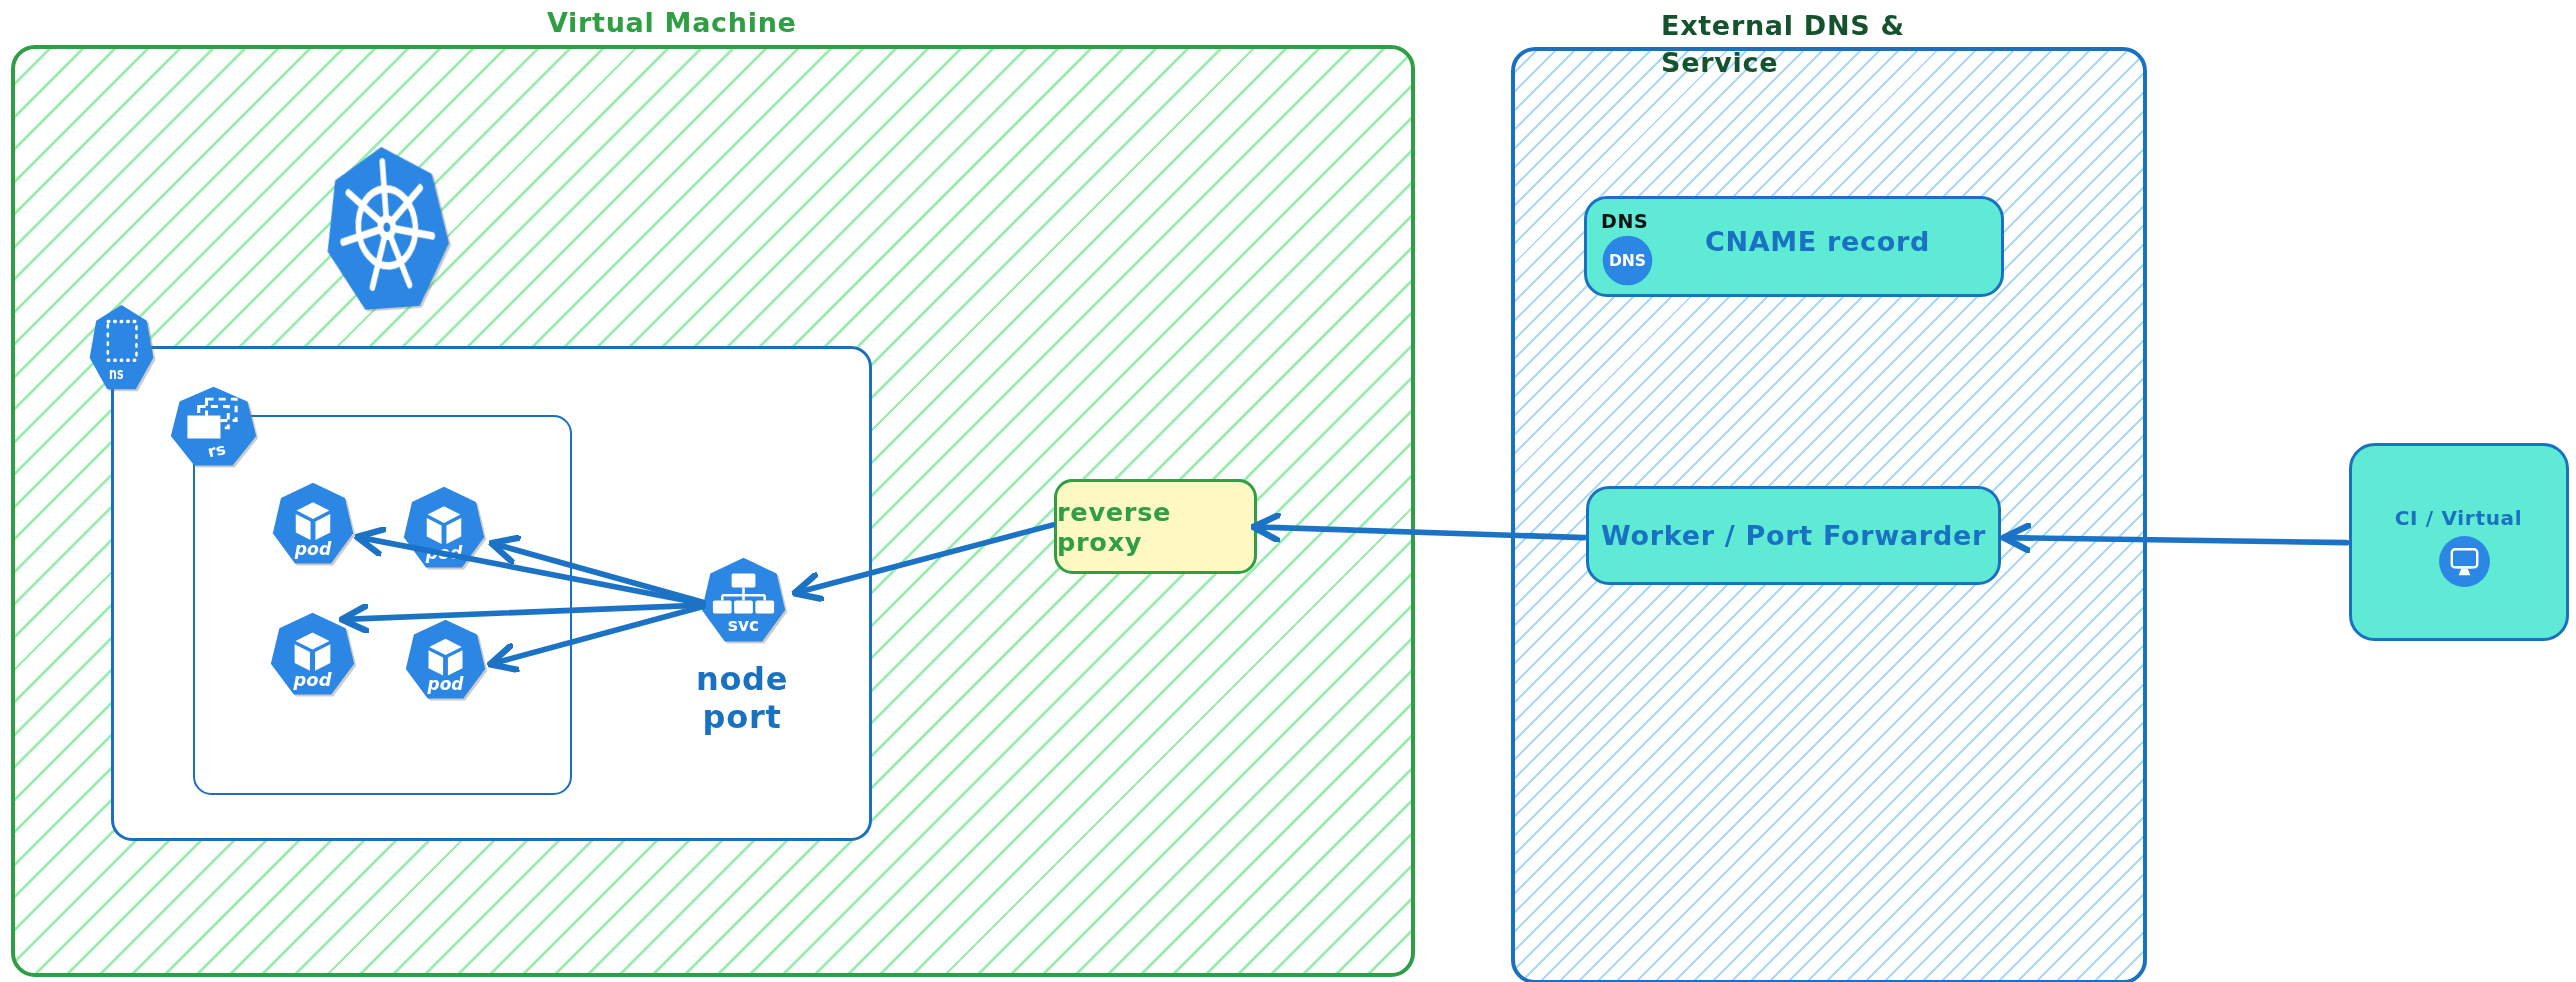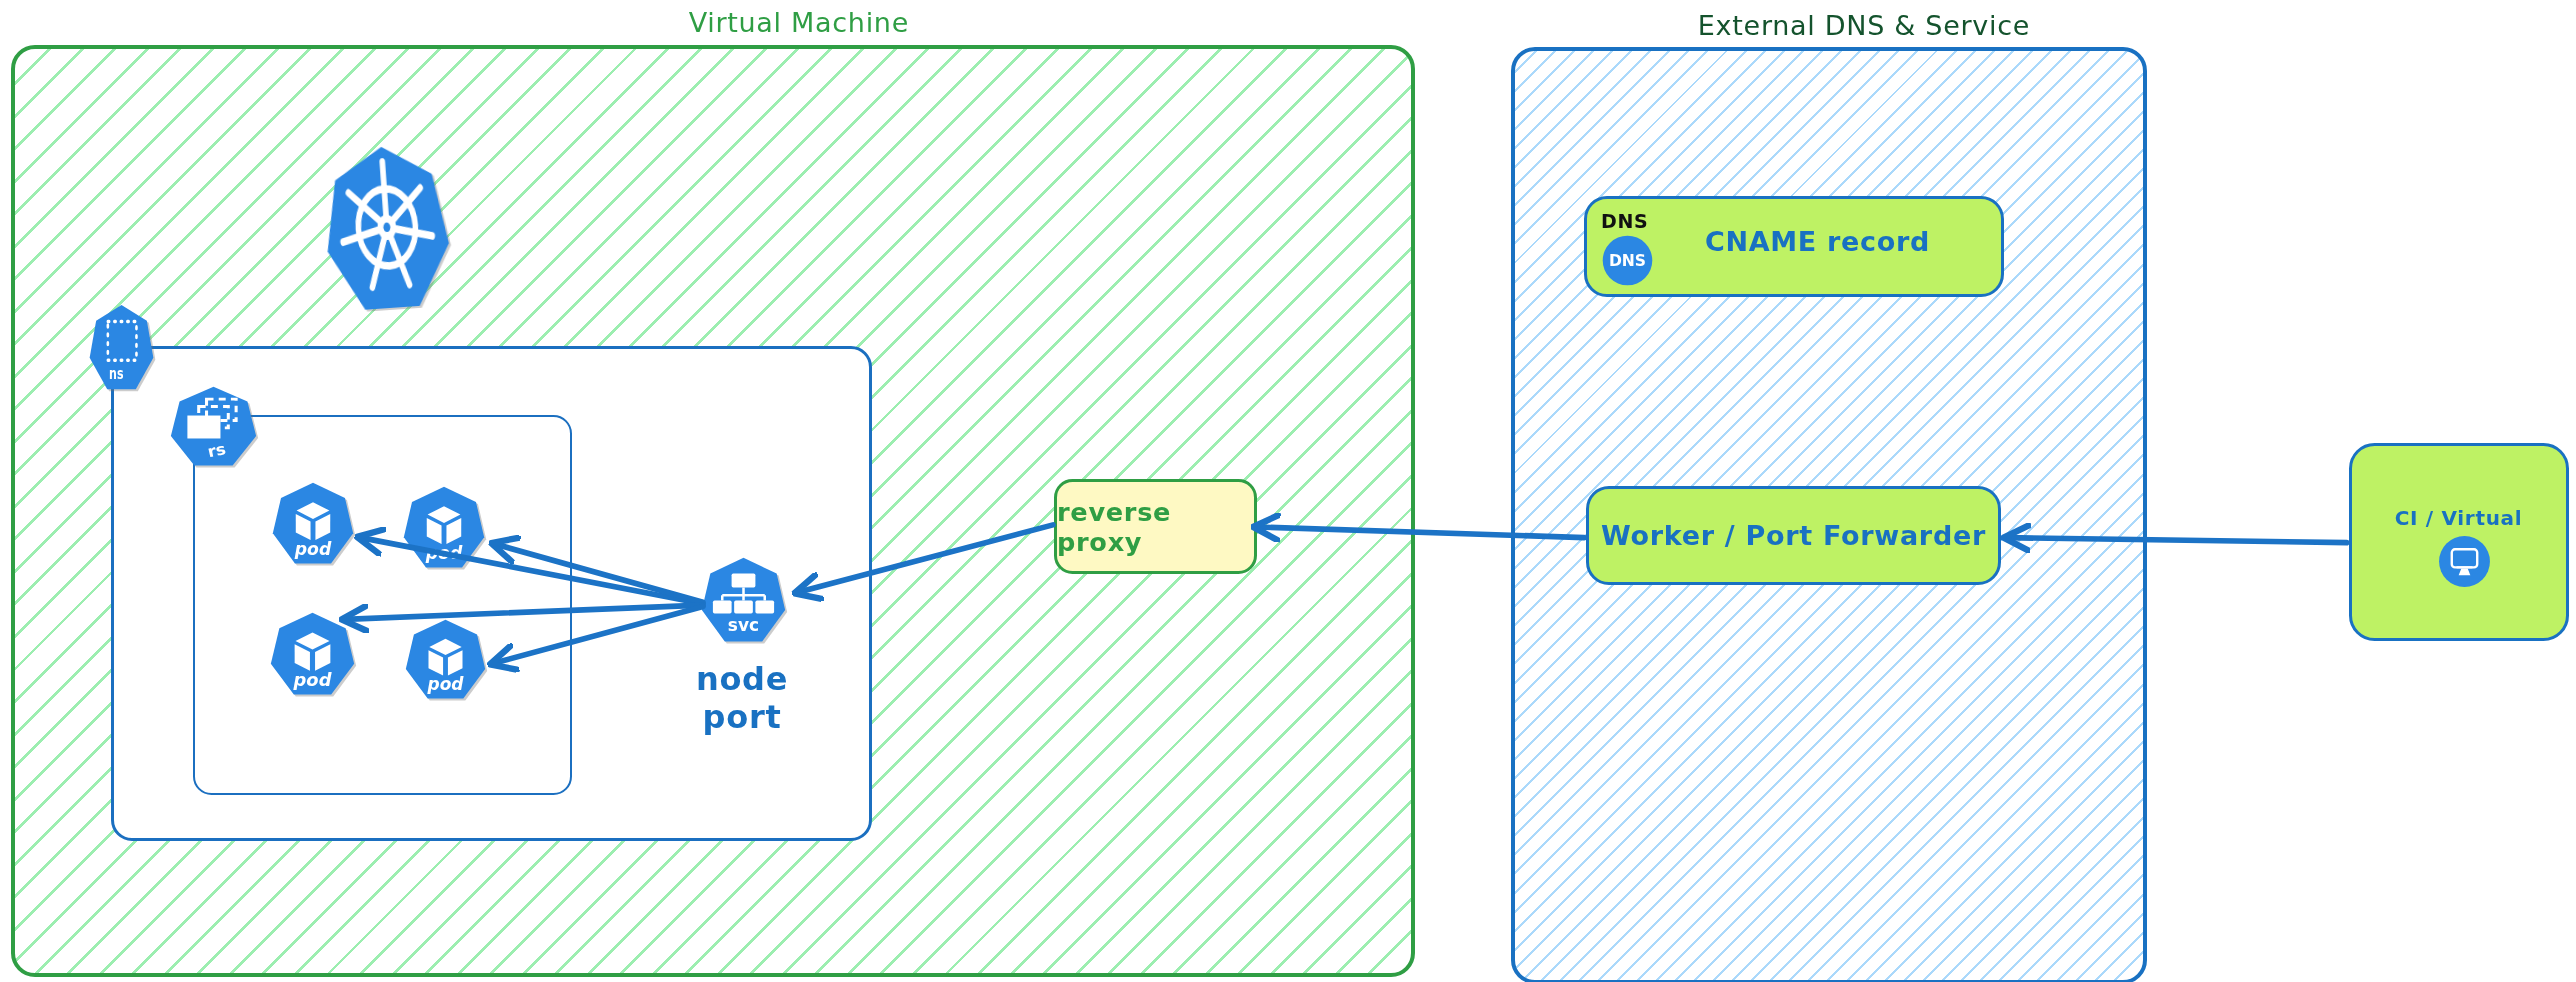--- a/index.html
+++ b/index.html
@@ -4,28 +4,28 @@
 <style>
   html,body{margin:0;padding:0;background:#ffffff;}
   #canvas{position:relative;width:2576px;height:983px;overflow:hidden;
           font-family:"DejaVu Sans",sans-serif;}
   .abs{position:absolute;}
   
   .vm-box{left:10.7px;top:45px;width:1396px;height:924px;border:4.3px solid #2f9e44;border-radius:24px;
     background:repeating-linear-gradient(135deg,#9ceeb0 0px,#9ceeb0 2.8px,rgba(0,0,0,0) 2.8px,rgba(0,0,0,0) 23px);}
   .ext-box{left:1511px;top:47px;width:628px;height:929px;border:4.3px solid #1971c2;border-radius:24px;
     background:repeating-linear-gradient(135deg,#abd9fb 0px,#abd9fb 2.1px,rgba(0,0,0,0) 2.1px,rgba(0,0,0,0) 13.5px);}
-  .group-title{top:4.3px;height:37px;font-size:27px;font-weight:normal;letter-spacing:0.7px;text-align:right;line-height:37px;}
+  .group-title{top:4.3px;height:37px;font-size:27px;font-weight:bold;letter-spacing:0.7px;text-align:left;line-height:37px;}
   .green-t{color:#2f9e44;}
   .blue-t{color:#14532d;}
   
   .ns-box{left:111px;top:346px;width:755px;height:489px;border:3.6px solid #1b6fc0;border-radius:21px;background:#ffffff;}
   .rs-box{left:193px;top:415px;width:375px;height:376px;border:2.8px solid #1b6fc0;border-radius:18.5px;background:#ffffff;}
   
-  .card{background:#bef264;border:3.6px solid #1971c2;border-radius:23px;box-sizing:border-box;}
+  .card{background:#5eead4;border:3.6px solid #1971c2;border-radius:23px;box-sizing:border-box;}
   .rp-box{left:1054px;top:479px;width:197px;height:89px;border:3.6px solid #2f9e44;border-radius:18.5px;background:#fef9c3;
           display:flex;align-items:center;justify-content:center;}
   .rp-box span{color:#2f9e44;font-size:25.6px;font-weight:bold;letter-spacing:0.7px;}
   .dns-card{left:1584px;top:196px;width:420px;height:101px;}
   .dns-tag{left:1601px;top:210px;font-size:19px;font-weight:bold;color:#111111;letter-spacing:0.7px;}
   .cname-label{left:1704px;top:226px;width:227px;text-align:center;font-size:27px;font-weight:bold;color:#1971c2;letter-spacing:0.7px;}
   .worker-card{left:1586px;top:486px;width:415px;height:99px;display:flex;align-items:center;justify-content:center;}
   .worker-card span{color:#1971c2;font-size:27px;font-weight:bold;letter-spacing:0.7px;}
   .ci-card{left:2349px;top:443px;width:220px;height:198px;border-radius:25.6px;}
   .ci-label{left:2364px;top:506px;width:189px;text-align:center;font-size:20px;font-weight:bold;color:#1971c2;letter-spacing:0.7px;}

